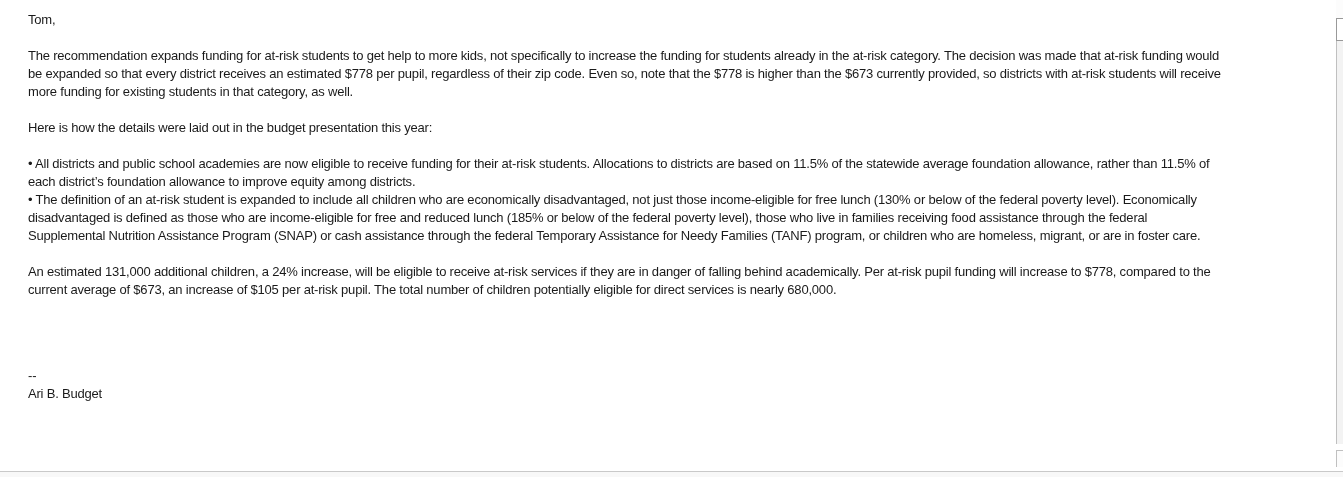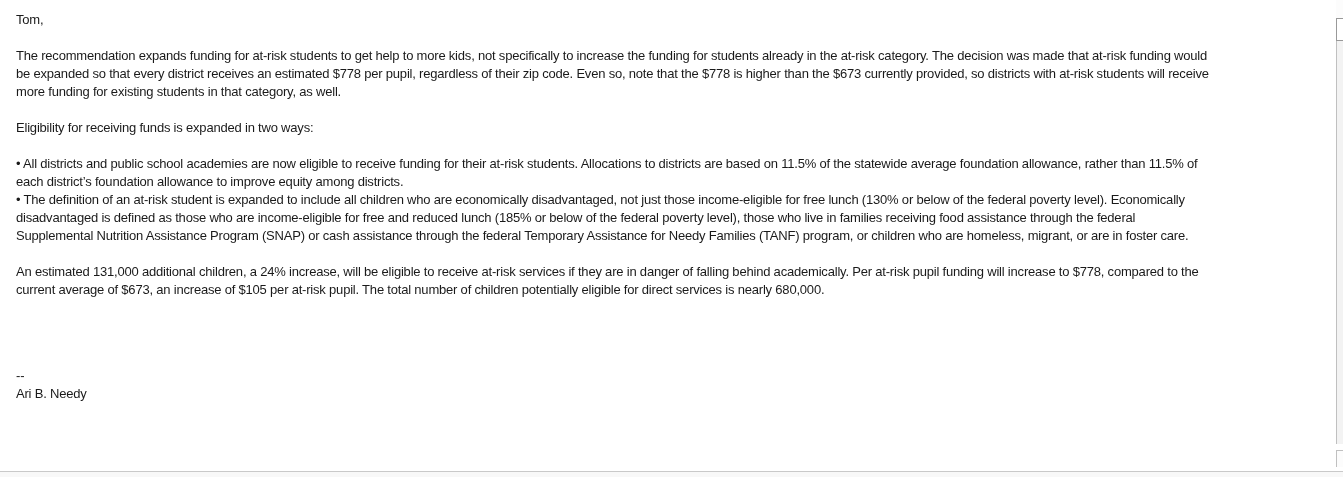--- a/index.html
+++ b/index.html
@@ -10,21 +10,21 @@
     overflow: hidden;
     position: relative;
     font-family: "Liberation Sans", "DejaVu Sans", sans-serif;
   }
   .email-body {
     position: absolute;
     top: 0;
     left: 0;
     width: 1330px;
     box-sizing: border-box;
-    padding: 11px 0 0 16px;
+    padding: 11px 0 0 28px;
     color: #1a1a1a;
     font-size: 13px;
     letter-spacing: -0.2px;
   }
   .email-body p {
     margin: 0 0 18px 0;
     line-height: 18px;
     white-space: pre;
   }
   .signature { margin-top: 68px; }
@@ -79,31 +79,31 @@
 </head>
 <body>
 
 <div>
 
   <div class="email-body">
     <p>Tom,</p>
     <p>The recommendation expands funding for at-risk students to get help to more kids, not specifically to increase the funding for students already in the at-risk category. The decision was made that at-risk funding would
 be expanded so that every district receives an estimated $778 per pupil, regardless of their zip code. Even so, note that the $778 is higher than the $673 currently provided, so districts with at-risk students will receive
 more funding for existing students in that category, as well.</p>
-    <p>Eligibility for receiving funds is expanded in two ways:</p>
+    <p>Here is how the details were laid out in the budget presentation this year:</p>
     <p>• All districts and public school academies are now eligible to receive funding for their at-risk students. Allocations to districts are based on 11.5% of the statewide average foundation allowance, rather than 11.5% of
 each district’s foundation allowance to improve equity among districts.
 • The definition of an at-risk student is expanded to include all children who are economically disadvantaged, not just those income-eligible for free lunch (130% or below of the federal poverty level). Economically
 disadvantaged is defined as those who are income-eligible for free and reduced lunch (185% or below of the federal poverty level), those who live in families receiving food assistance through the federal
 Supplemental Nutrition Assistance Program (SNAP) or cash assistance through the federal Temporary Assistance for Needy Families (TANF) program, or children who are homeless, migrant, or are in foster care.</p>
     <p>An estimated 131,000 additional children, a 24% increase, will be eligible to receive at-risk services if they are in danger of falling behind academically. Per at-risk pupil funding will increase to $778, compared to the
 current average of $673, an increase of $105 per at-risk pupil. The total number of children potentially eligible for direct services is nearly 680,000.</p>
     <div class="signature">
       <p>--</p>
-      <p>Ari B. Needy</p>
+      <p>Ari B. Budget</p>
     </div>
   </div>
 
   <div class="scrollbar">
     <div class="sb-top-cap"></div>
     <div class="sb-thumb"></div>
     <div class="sb-track"></div>
     <div class="sb-gap"></div>
     <div class="sb-down-button"></div>
   </div>

